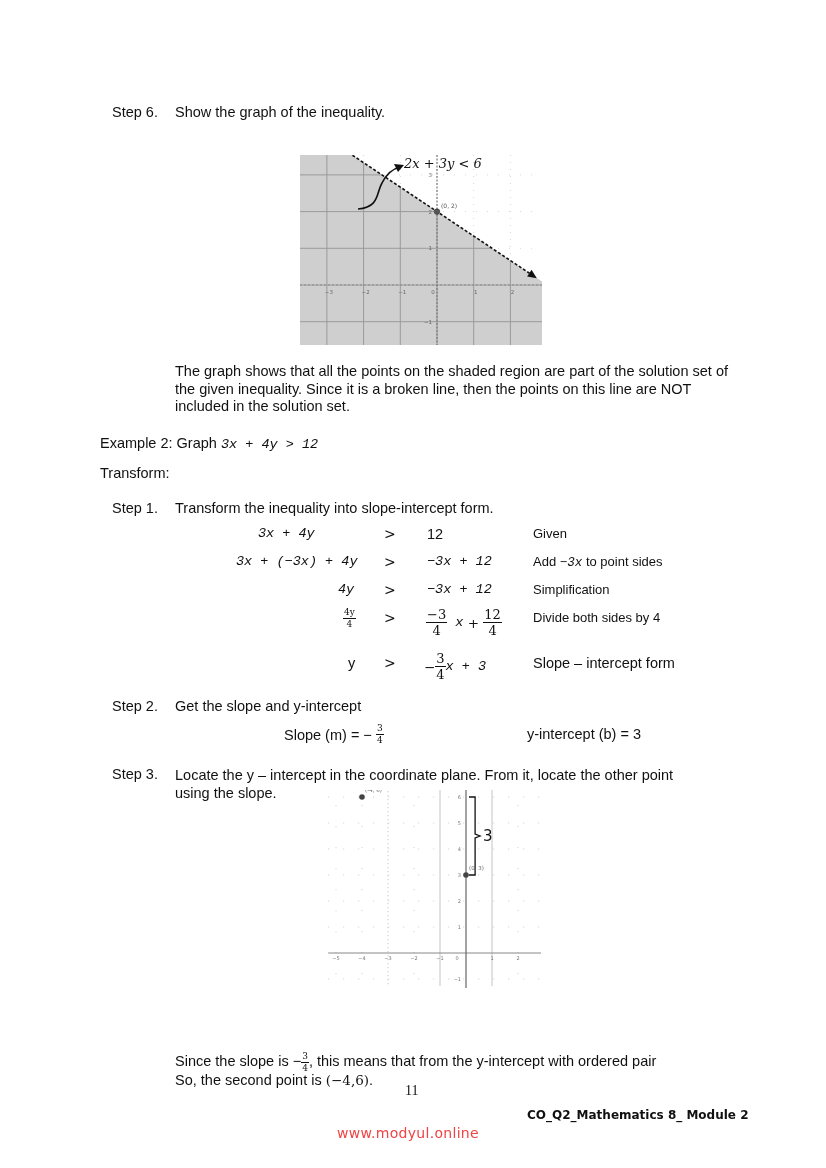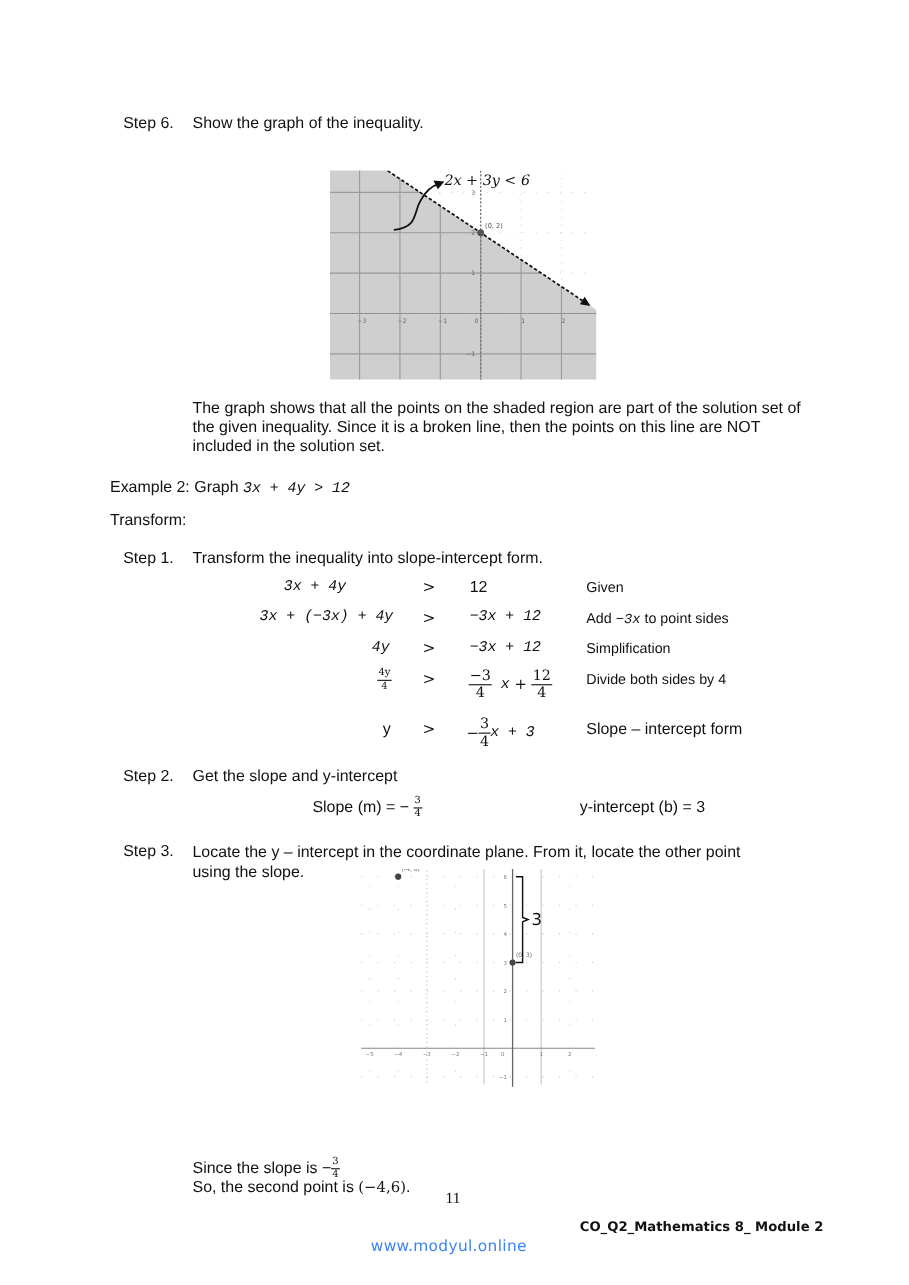--- a/index.html
+++ b/index.html
@@ -13,21 +13,21 @@
           font-family: "DejaVu Serif", serif; line-height: 1; }
   .frac .num { border-bottom: 1px solid #111; padding: 0 1px 1px 1px; }
   .frac .den { padding-top: 1px; }
   .frac.small { font-size: 9px; }
   .frac.med { font-size: 13px; }
   .frac.plain .num { border-bottom: none; }
   .fracline { border-bottom: 1px solid #111; width: 100%; }
   .eqrow { position: absolute; height: 22px; margin-left: 38px; }
   .gt { font-family: "DejaVu Serif", serif; font-size: 14px; }
   .footer-code { font-family: "DejaVu Sans", sans-serif; font-weight: bold; font-size: 12px; }
-  .watermark { font-family: "DejaVu Sans", sans-serif; color: #3b82f6; font-size: 14px; letter-spacing: 0.3px; }
+  .watermark { font-family: "DejaVu Sans", sans-serif; color: #ef4444; font-size: 14px; letter-spacing: 0.3px; }
   .pagenum { font-family: "Liberation Serif", serif; font-size: 14px; }
   svg text { font-family: "DejaVu Sans", sans-serif; }
 </style>
 </head>
 <body>
 
 <div class="abs" style="left:112px; top:104px;">
   <span>Step 6.</span>
   <span style="position:absolute; left:63px; white-space:nowrap;">Show the graph of the inequality.</span>
 </div>
@@ -237,21 +237,21 @@
     </g>
   <text id="g2-run" font-size="15" fill="#111" text-anchor="middle" x="109" y="-19.5">4</text>
   <text id="g2-rise" font-size="15" fill="#111" x="178.1" y="51">3</text>
 </svg>
 
 <div class="abs" style="left:175px; top:1004px; line-height:19px; width:580px;margin-top:48px;">
   <div style="white-space:nowrap;">
     <span>Since the slope is −</span><span class="frac small">
         <span class="num">3</span>
         <span class="den">4</span>
-      </span>
+      </span><span>, this means that from the y-intercept with ordered pair</span>
   </div>
   <div style="white-space:nowrap; margin-top:-2px;">
     <span>So, the second point is </span><span class="mathn">(−4,6)</span><span>.</span>
   </div>
 </div>
 
 <div class="abs pagenum" style="left:405px; top:1083px;">11</div>
 <div class="abs footer-code" style="left:527px; top:1108px; white-space:nowrap;">CO_Q2_Mathematics 8_ Module 2</div>
 <div class="abs watermark" style="left:337px; top:1125px;">www.modyul.online</div>
 

